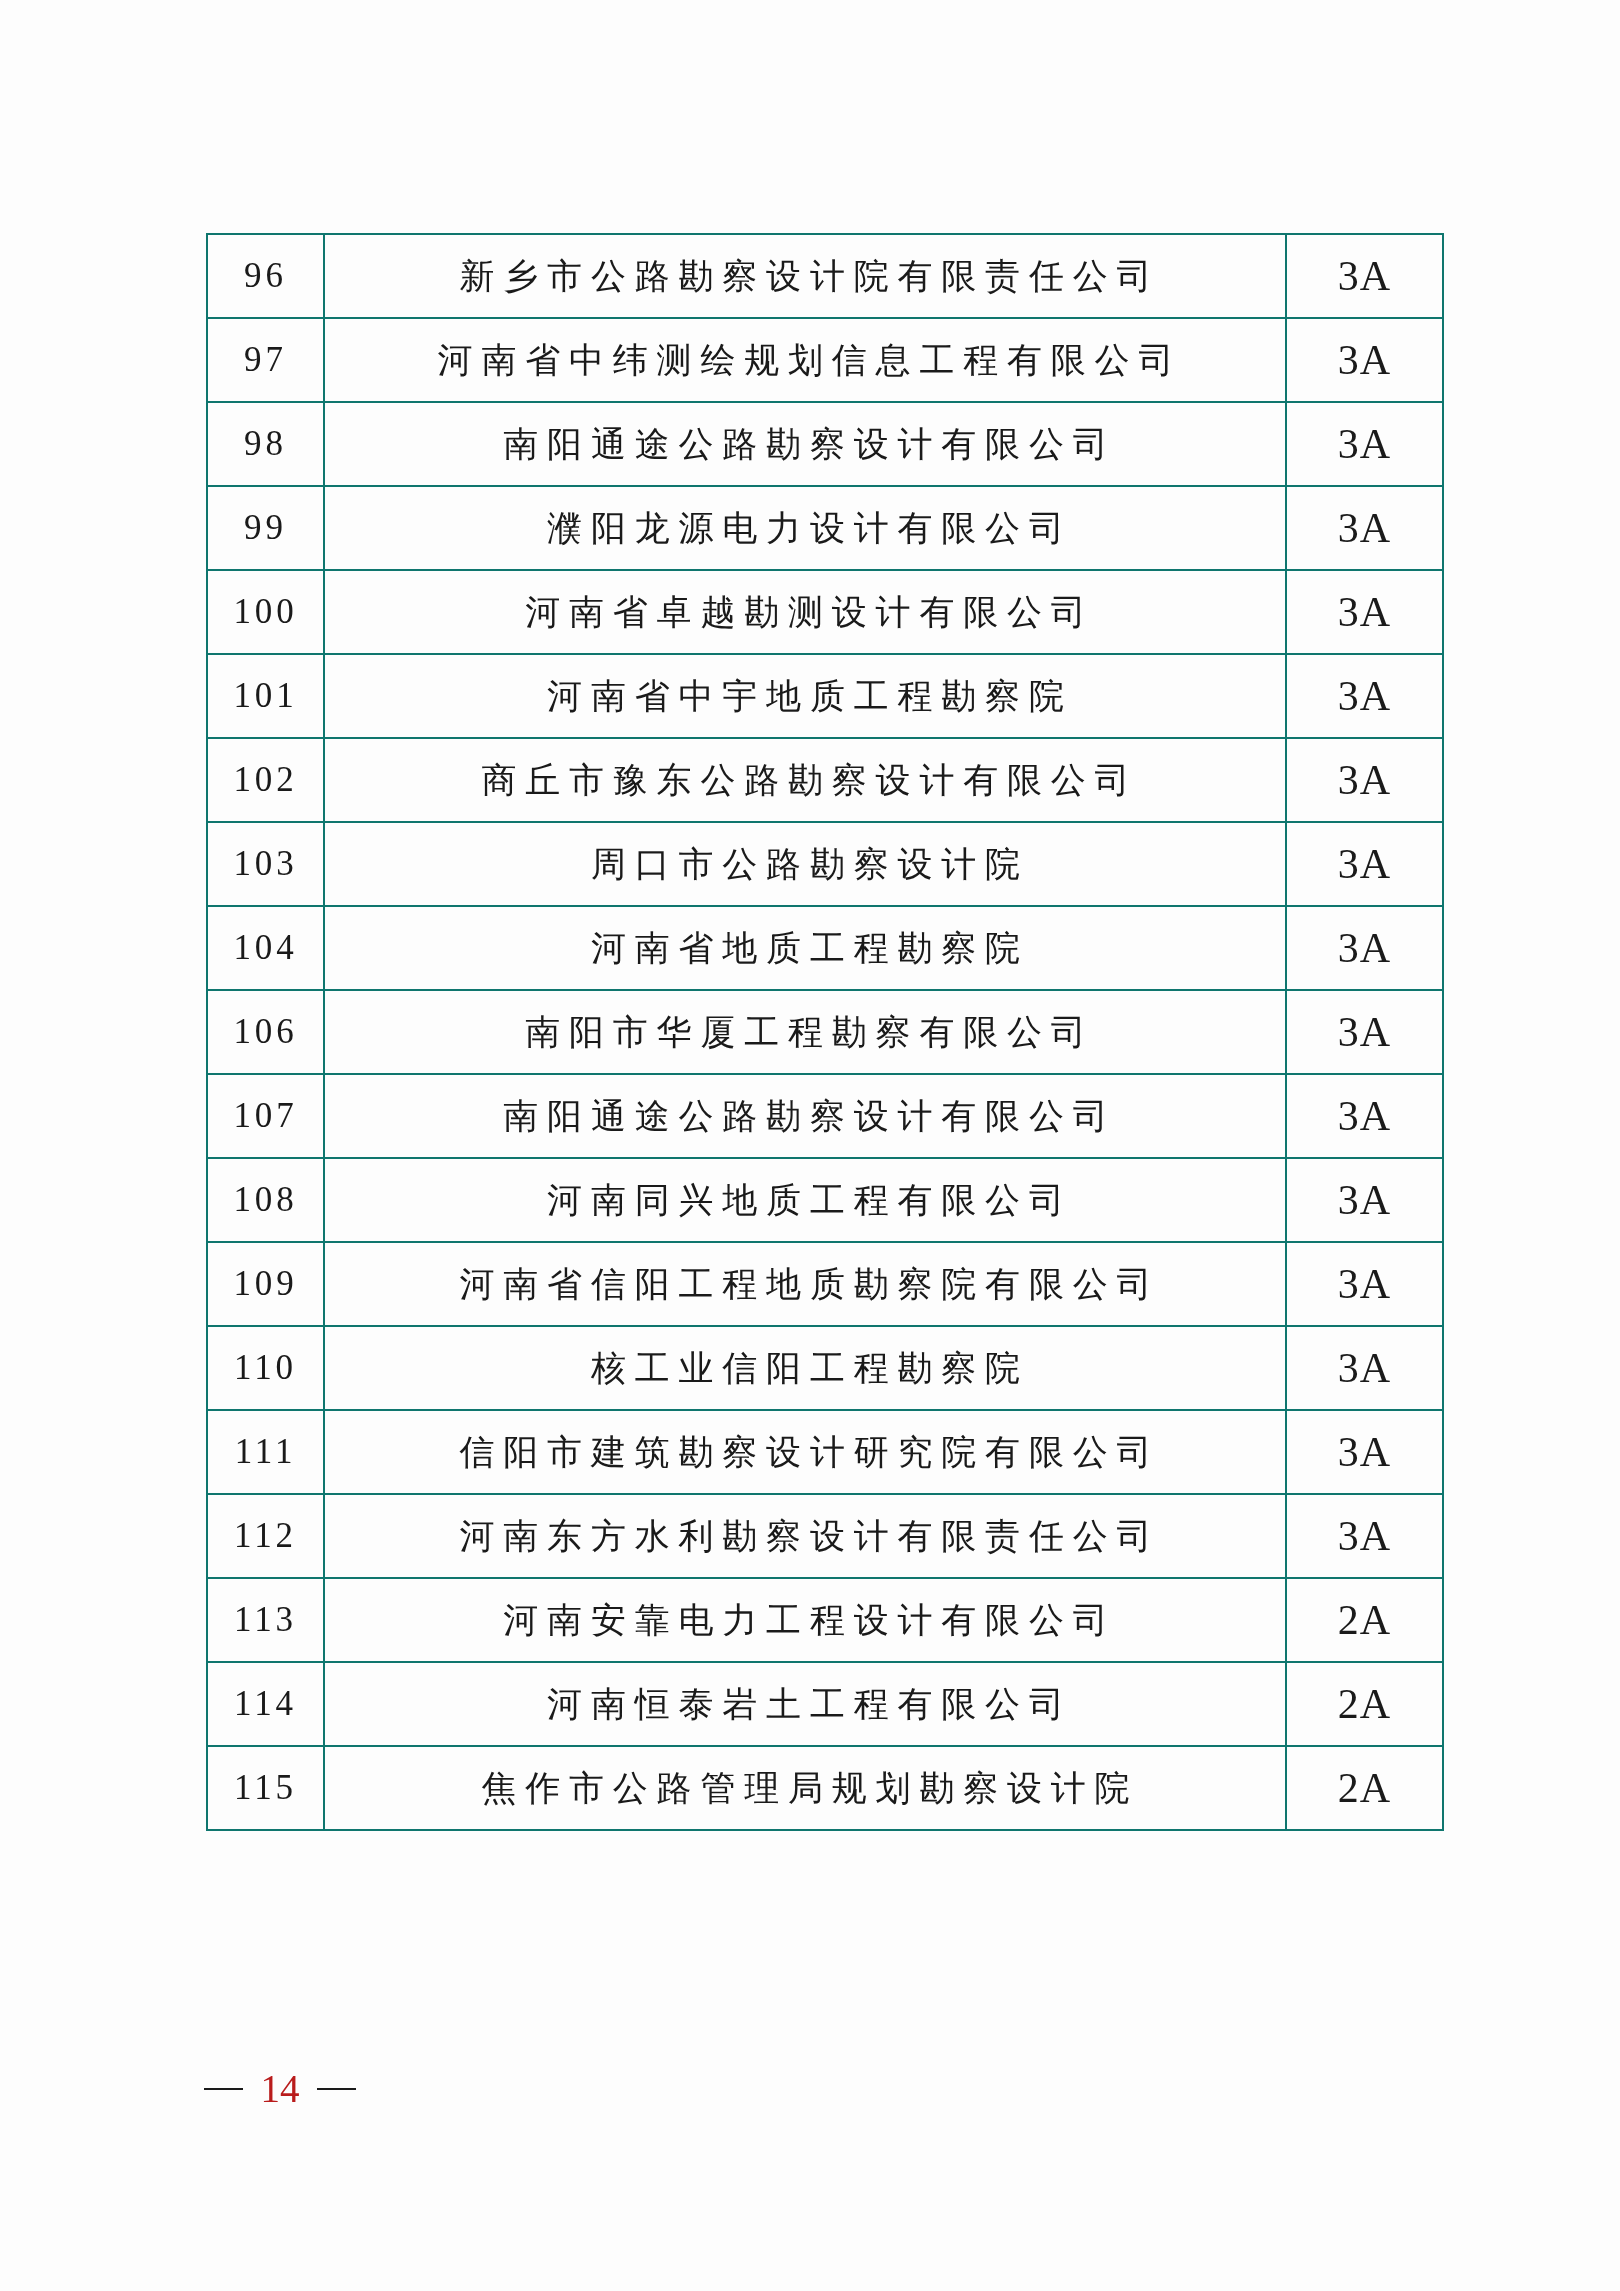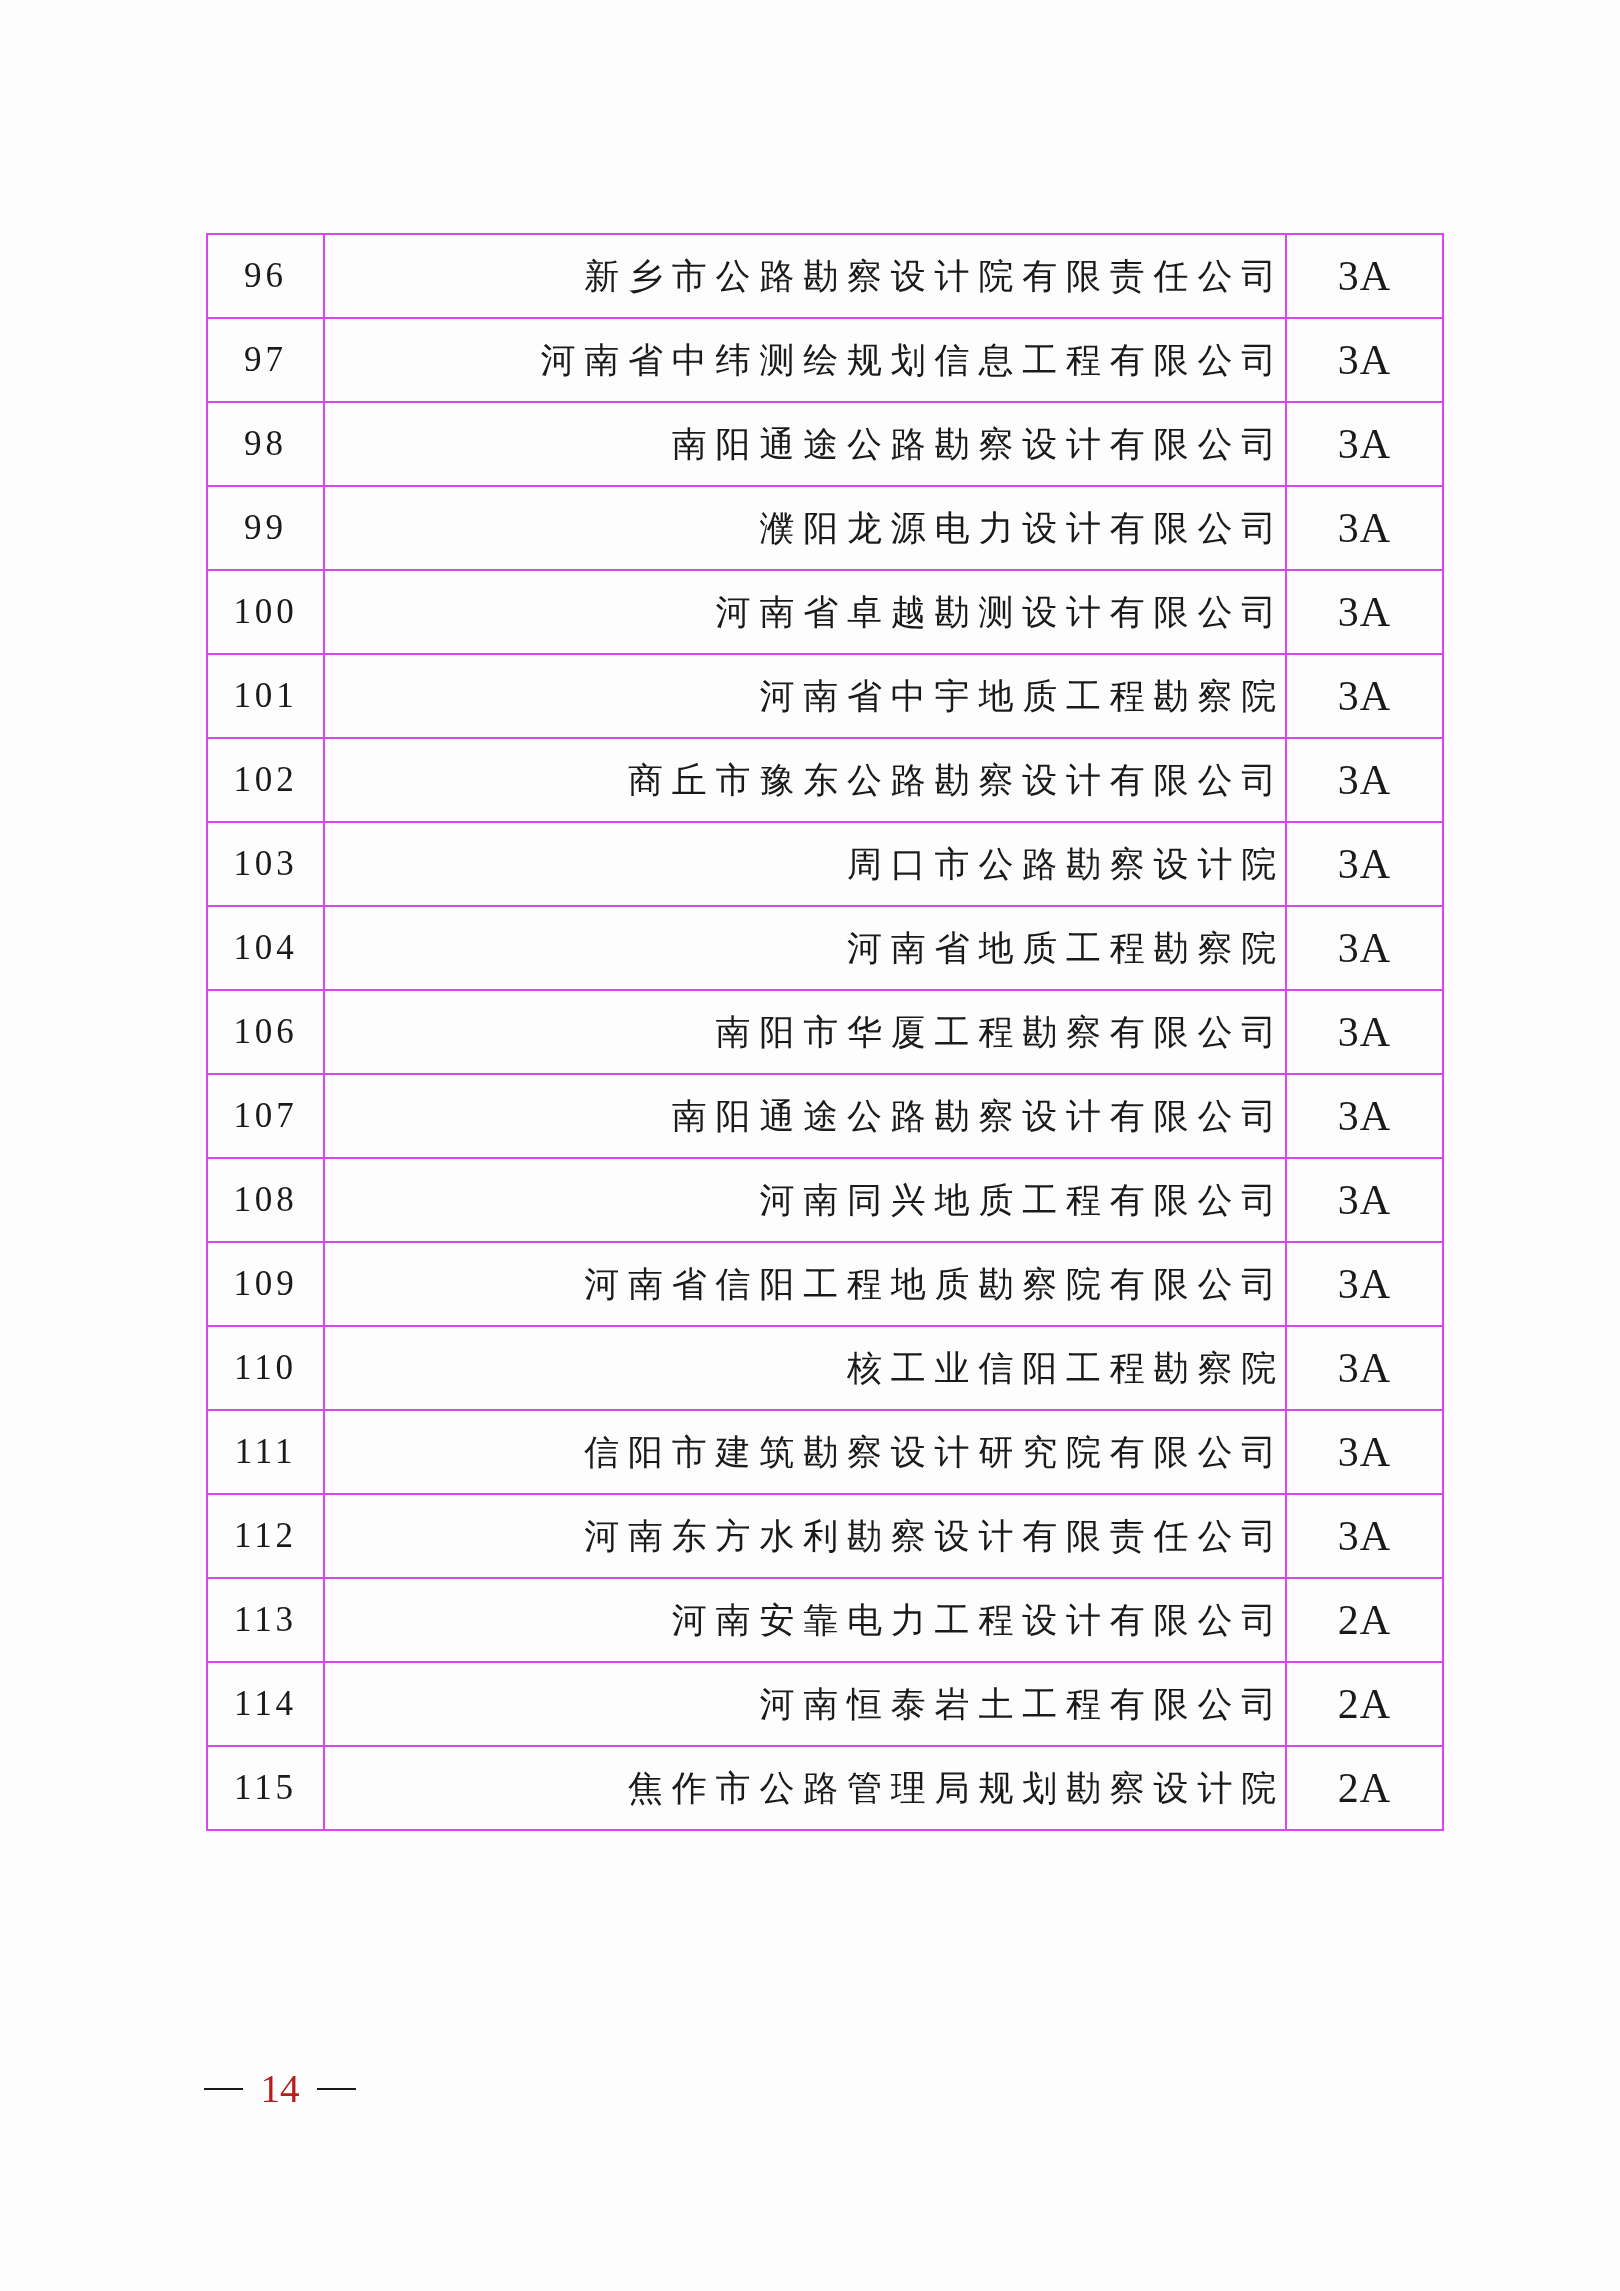--- a/index.html
+++ b/index.html
@@ -23,36 +23,36 @@
     }
     .table {
       position: absolute;
       left: 206px;
       top: 233px;
       width: 1237px;
       border-collapse: collapse;
       table-layout: fixed;
     }
     .table td {
-      border: 2px solid #d946ef;
+      border: 2px solid #0f766e;
       height: 82px;
       padding: 0;
       vertical-align: middle;
     }
     .col-no { width: 117px; }
     .col-name { width: 962px; }
     .col-grade { width: 157px; }
     .cell-no {
       text-align: center;
       font-family: "Liberation Serif", "DejaVu Serif", serif;
       font-size: 35px;
       letter-spacing: 3.9px;
     }
     .cell-name {
-      text-align: right;
+      text-align: center;
       padding-left: 9.8px !important;
       font-family: "DejaVu Sans", "Liberation Sans", sans-serif;
       font-size: 35px;
       letter-spacing: 8.8px;
       font-weight: 300;
       white-space: nowrap;
       margin-left: 21px;
     }
     .cell-grade {
       text-align: center;

